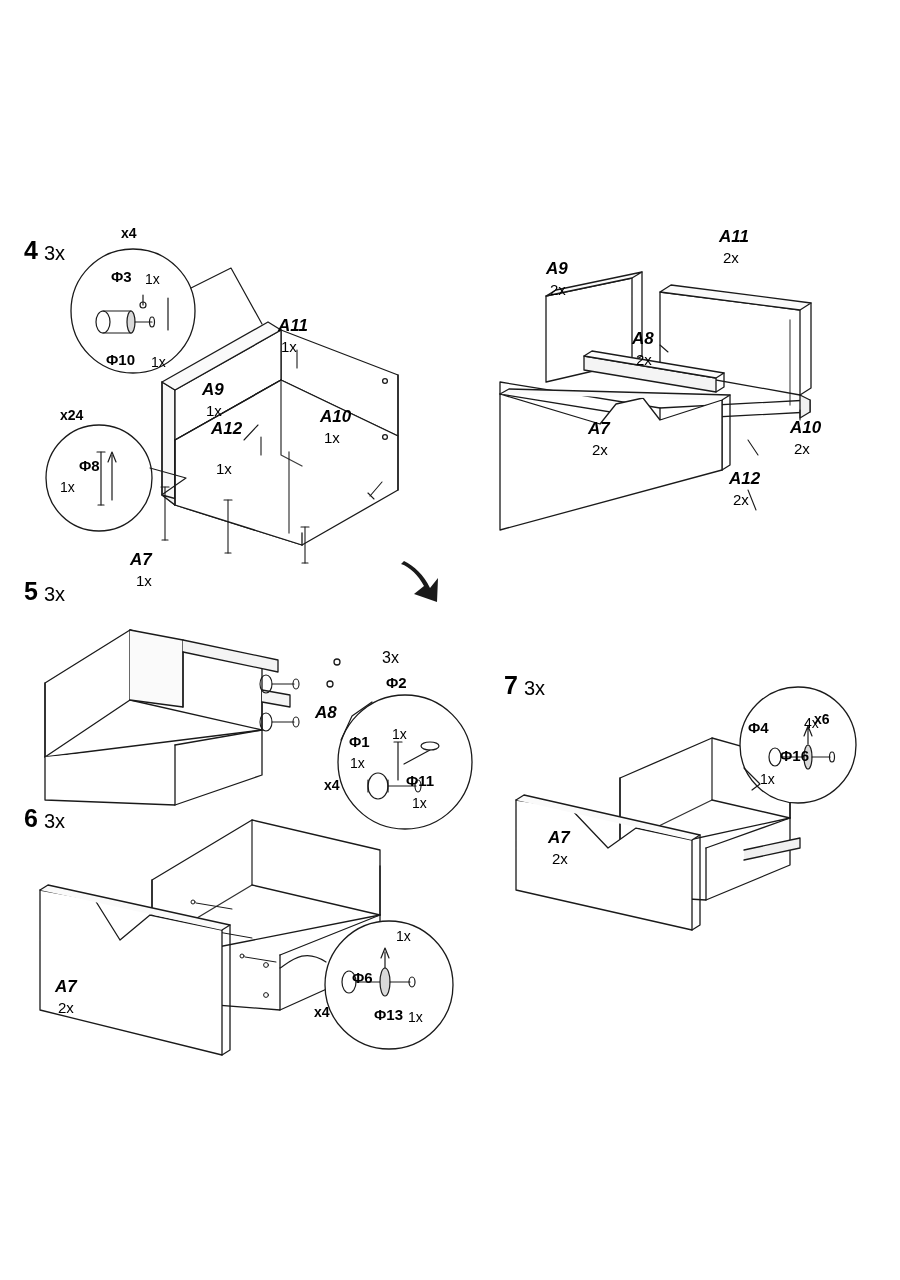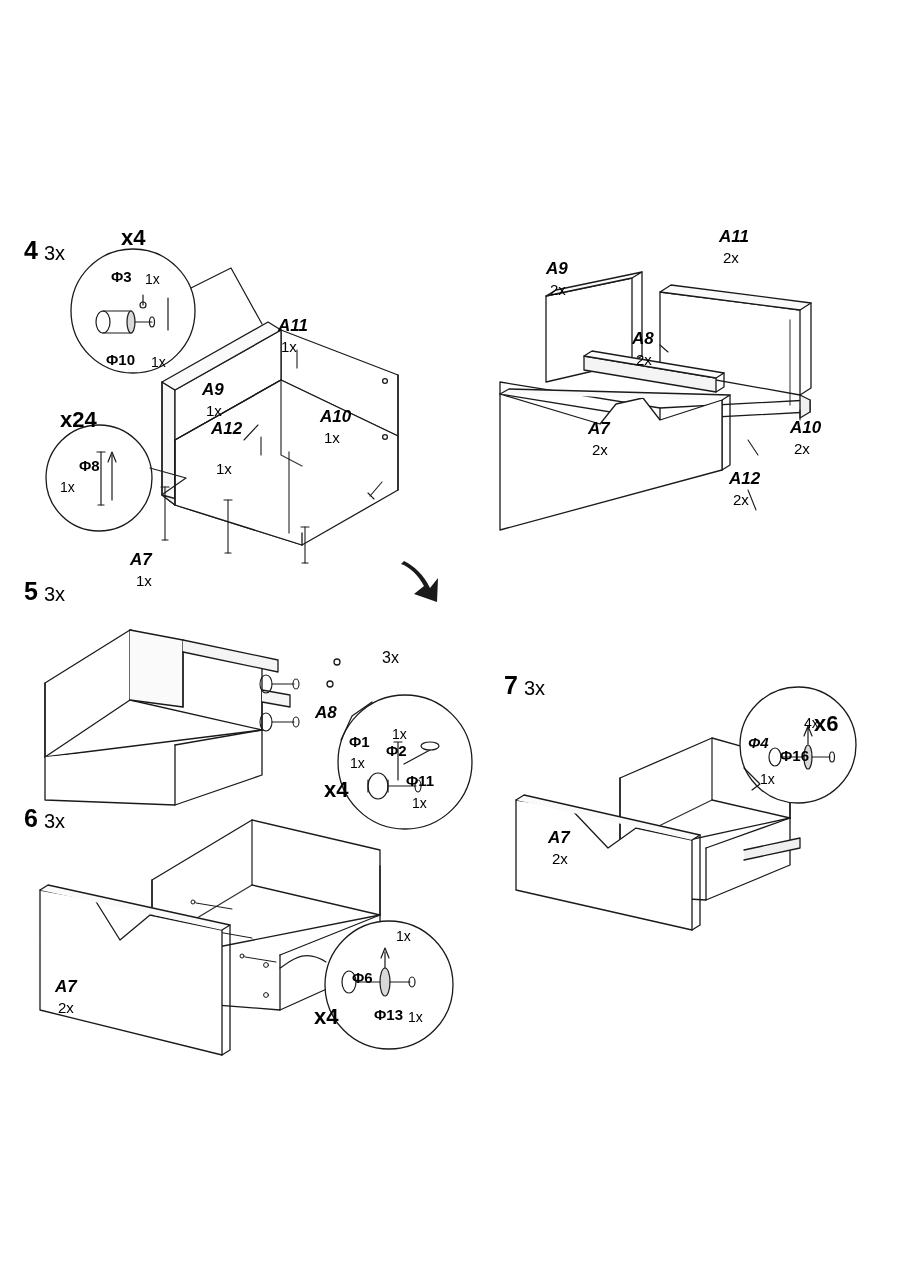--- a/index.html
+++ b/index.html
@@ -41,21 +41,21 @@
   }
   .part {
     font-size: 17px;
     font-weight: bold;
     font-style: italic;
   }
   .qty {
     font-size: 15px;
   }
   .xbig {
-    font-size: 22px;
+    font-size: 14px;
     font-weight: bold;
   }
   .phi {
     font-size: 15px;
     font-weight: bold;
   }
   .phiqty {
     font-size: 14px;
   }
   .plain {
@@ -342,38 +342,38 @@
 
   <div class="lbl part" style="left:729px; top:470px;">A12</div>
   <div class="lbl qty" style="left:733px; top:492px;">2x</div>
 
   <div class="lbl part" style="left:130px; top:551px;">A7</div>
   <div class="lbl qty" style="left:136px; top:573px;">1x</div>
   <div class="lbl part" style="left:315px; top:704px;">A8</div>
   <div class="lbl plain" style="left:382px; top:650px;">3x</div>
 
   <div class="lbl xbig" style="left:324px; top:778px;">x4</div>
-  <div class="lbl phi" style="left:386px; top:743px;">Φ2</div>
+  <div class="lbl phi" style="left:386px; top:675px;">Φ2</div>
   <div class="lbl phiqty" style="left:392px; top:727px;">1x</div>
   <div class="lbl phi" style="left:349px; top:734px;">Φ1</div>
   <div class="lbl phiqty" style="left:350px; top:756px;">1x</div>
   <div class="lbl phi" style="left:406px; top:773px;">Φ11</div>
   <div class="lbl phiqty" style="left:412px; top:796px;">1x</div>
 
   <div class="lbl part" style="left:55px; top:978px;">A7</div>
   <div class="lbl qty" style="left:58px; top:1000px;">2x</div>
 
   <div class="lbl xbig" style="left:314px; top:1005px;">x4</div>
   <div class="lbl phi" style="left:352px; top:970px;">Φ6</div>
   <div class="lbl phiqty" style="left:396px; top:929px;">1x</div>
   <div class="lbl phi" style="left:374px; top:1007px;">Φ13</div>
   <div class="lbl phiqty" style="left:408px; top:1010px;">1x</div>
 
   <div class="lbl part" style="left:548px; top:829px;">A7</div>
   <div class="lbl qty" style="left:552px; top:851px;">2x</div>
 
   <div class="lbl xbig" style="left:814px; top:712px;">x6</div>
-  <div class="lbl phi" style="left:748px; top:735px;font-style:italic;">Φ4</div>
+  <div class="lbl phi" style="left:748px; top:720px;">Φ4</div>
   <div class="lbl phiqty" style="left:792px; top:716px;margin-left:12px;">4x</div>
   <div class="lbl phi" style="left:780px; top:748px;">Φ16</div>
   <div class="lbl phiqty" style="left:760px; top:772px;">1x</div>
 
 </div>
 
 </body></html>

